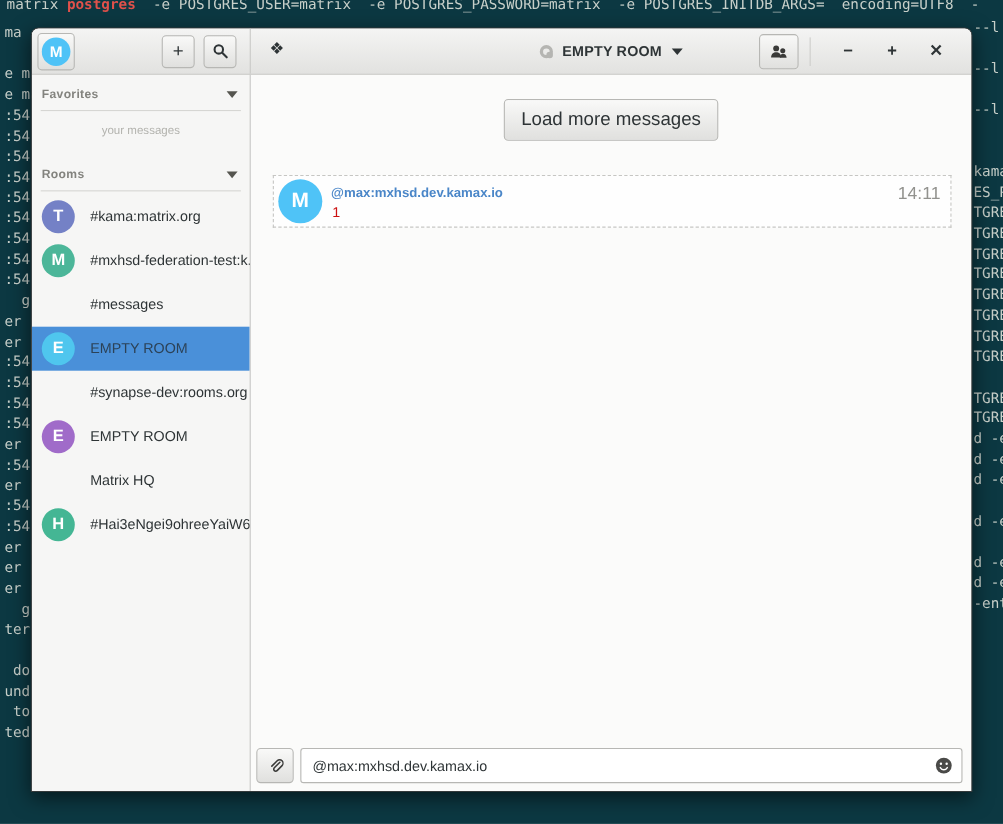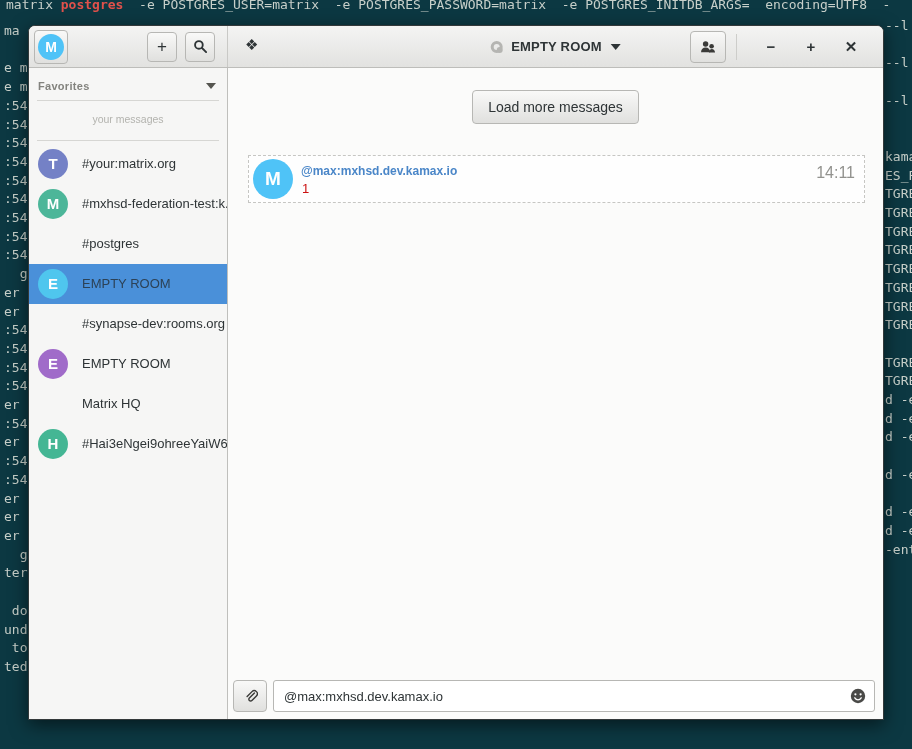--- a/index.html
+++ b/index.html
@@ -70,21 +70,21 @@
   .room-row { height:40px; display:flex; align-items:center; padding-left:9px; }
   .room-row.selected { background:#4a90d9; }
   .room-row .slot { width:30px; height:30px; margin-right:14px; flex:none; }
   .room-row .avatar { width:30px; height:30px; font-size:15px; }
   .room-name { font-size:13px; color:#2e3436; white-space:nowrap; }
   .room-row.selected .room-name { color:#2c4257; }
 
   
   .main { flex:1; display:flex; flex-direction:column; background:#fbfbfa; min-width:0; }
   .load-wrap { text-align:center; padding-top:22px; }
-  .load-btn { display:inline-block; padding:8px 15px; font-size:14px; font-family:"Liberation Sans",sans-serif; }
+  .load-btn { display:inline-block; padding:8px 15px; font-size:17px; font-family:"Liberation Sans",sans-serif; }
   .msg-row { margin:31px 18px 0 20px; height:48px; position:relative;
     border:1px dashed #c6c6c3; background:#fefefe; }
   .msg-avatar { position:absolute; left:4px; top:3px; width:40px; height:40px; font-size:19px; background:#4fc3f7; }
   .msg-sender { position:absolute; left:52px; top:8px; font-size:12px; font-weight:bold; color:#4a86c8; }
   .msg-body { position:absolute; left:53px; top:25px; font-size:13px; color:#cc1111; }
   .msg-time { position:absolute; right:9px; top:8px; font-size:16px; color:#92928e; }
   .flex-fill { flex:1; }
   .composer { flex:none; display:flex; align-items:center; gap:6px; padding:0 8px 7px 5px; }
   .attach-btn { width:34px; height:32px; flex:none; }
   .input-wrap { flex:1; position:relative; }
@@ -207,33 +207,37 @@
   <div class="body-row">
     <div class="sidebar">
       <div class="section-head">
         <span class="section-label">Favorites</span>
         <span class="chev"></span>
       </div>
       <div class="hr"></div>
       <div class="hint">
         <div>your messages</div>
       </div>
+      <div class="section-head rooms-head">
+        <span class="section-label">Rooms</span>
+        <span class="chev"></span>
+      </div>
       <div class="hr"></div>
       <div class="rooms-list">
           <div class="room-row">
             <div class="slot avatar" style="background: rgb(116, 129, 198);">T</div>
-            <span class="room-name">#your:matrix.org</span>
+            <span class="room-name">#kama:matrix.org</span>
           </div>
           <div class="room-row">
             <div class="slot avatar" style="background: rgb(76, 182, 153);">M</div>
             <span class="room-name">#mxhsd-federation-test:k...</span>
           </div>
           <div class="room-row">
             <div class="slot"></div>
-            <span class="room-name">#postgres</span>
+            <span class="room-name">#messages</span>
           </div>
           <div class="room-row selected">
             <div class="slot avatar" style="background: rgb(79, 198, 238);">E</div>
             <span class="room-name">EMPTY ROOM</span>
           </div>
           <div class="room-row">
             <div class="slot"></div>
             <span class="room-name">#synapse-dev:rooms.org</span>
           </div>
           <div class="room-row">

